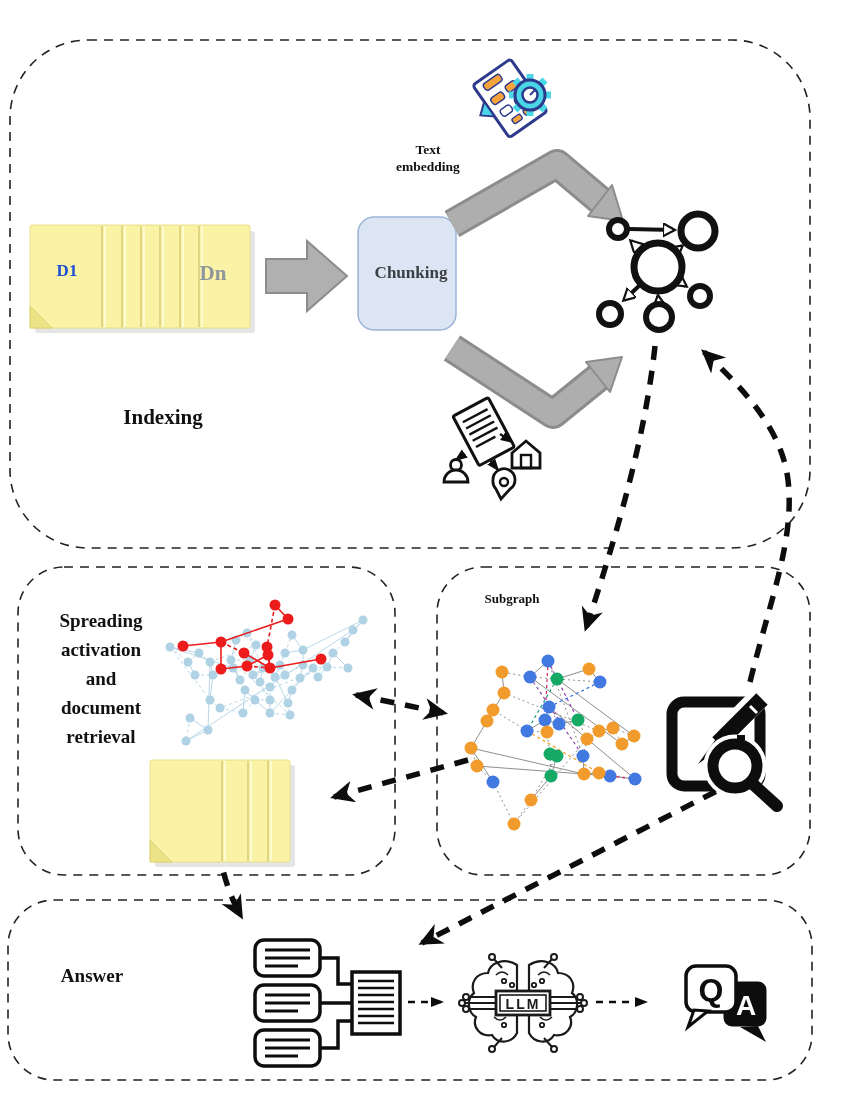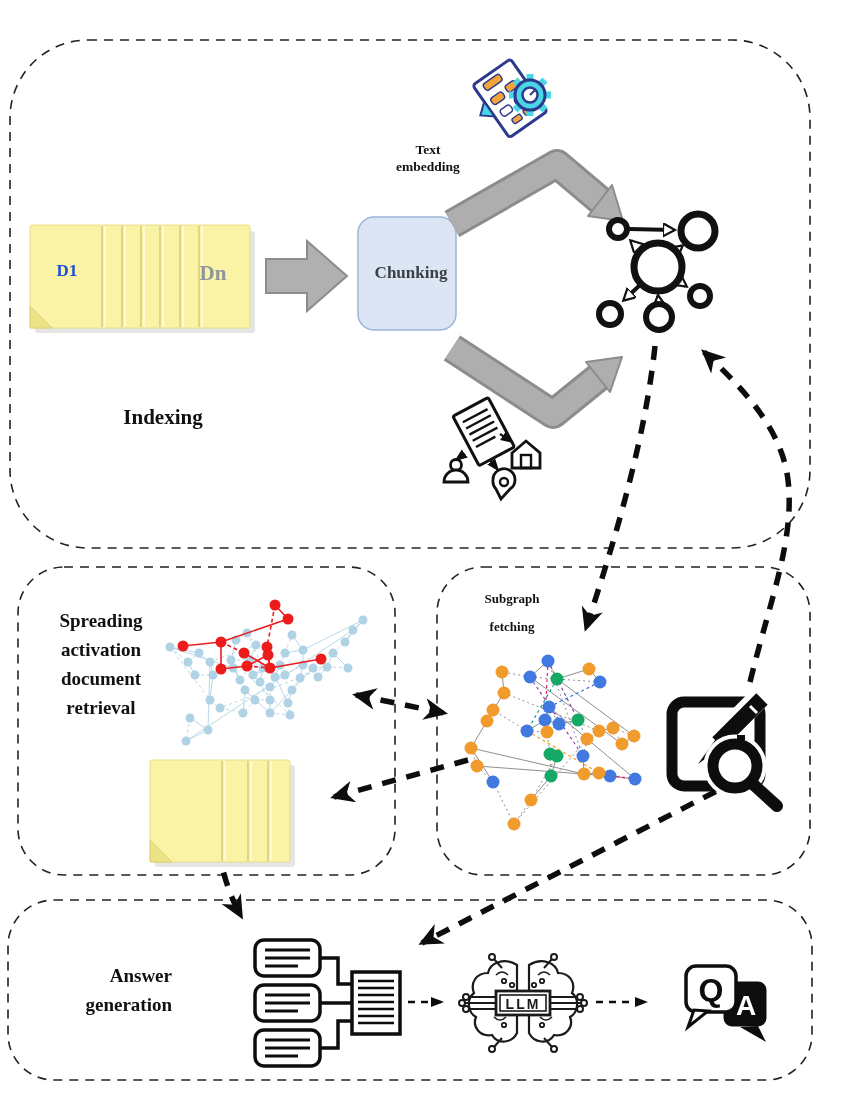--- a/index.html
+++ b/index.html
@@ -527,27 +527,26 @@
   <div>Text</div>
   <div>embedding</div>
 </div>
 
 
 <div class="lbl" style="left:63px;top:405px;width:200px;font-size:21px;">Indexing</div>
 
 <div class="lbl" style="left:21px;top:606px;width:160px;font-size:19px;line-height:29px;">
   <div>Spreading</div>
   <div>activation</div>
+  <div>and</div>
   <div>document</div>
   <div>retrieval</div>
 </div>
 
 <div class="lbl" style="left:432px;top:585px;width:160px;font-size:13px;line-height:28px;">
   <div>Subgraph</div>
-  <div>fetching</div>
 </div>
 
-<div class="lbl" style="left:12px;top:961px;width:160px;font-size:19px;line-height:29px;text-align:right;">
+<div class="lbl" style="left:12px;top:961px;width:160px;font-size:19px;line-height:29px;">
   <div>Answer</div>
-  <div>generation</div>
 </div>
 
 </div>
 
 </body></html>

